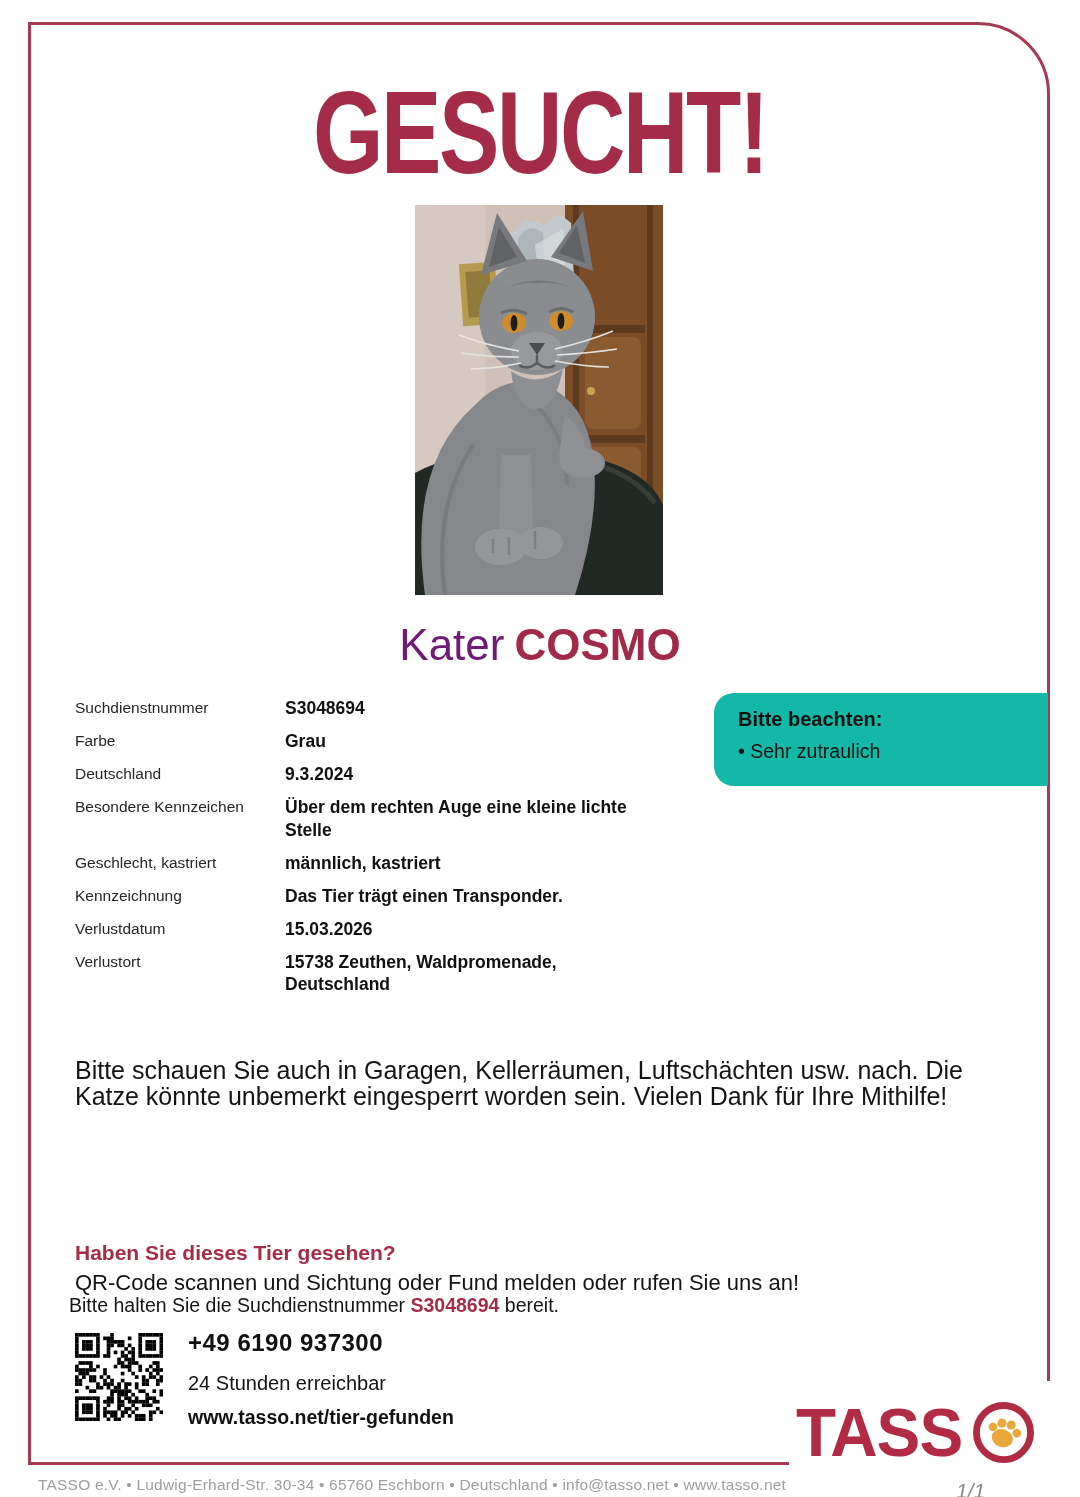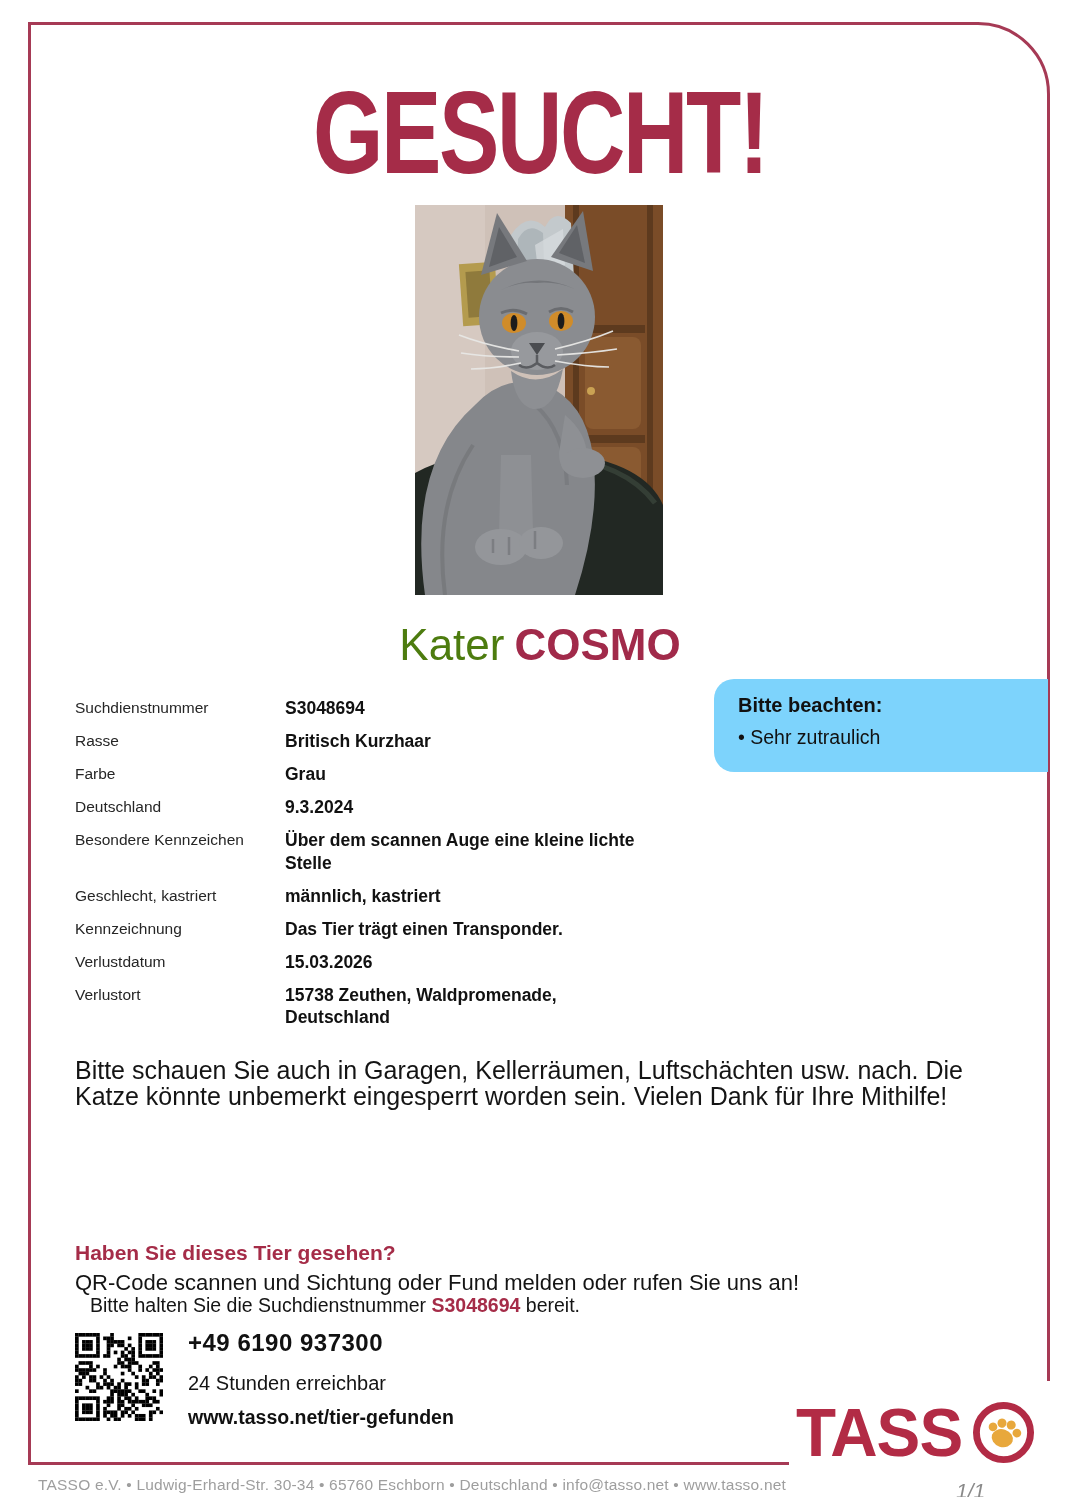--- a/index.html
+++ b/index.html
@@ -30,59 +30,59 @@
     white-space:nowrap;
   }
 
   
   .photo { position:absolute; left:415px; top:205px; width:248px; height:390px; z-index:3; }
   .photo svg { display:block; width:100%; height:100%; }
 
   
   .petname-wrap { position:absolute; left:0; top:620px; width:1080px; text-align:center; z-index:3; }
   .petname { font-size:44px; letter-spacing:0; }
-  .petname .kind { color:#4d7c0f; font-weight:400; }
+  .petname .kind { color:#701a75; font-weight:400; }
   .petname .name { color:#a12a4a; font-weight:700; margin-left:10px; }
 
   
   .details { position:absolute; left:75px; top:697px; width:640px; z-index:3; }
   .drow { display:flex; margin-bottom:10.5px; }
   .dlabel {
     width:210px; flex:0 0 210px; font-size:15.5px; color:#262626;
     line-height:22.5px; font-weight:400;
   }
   .dvalue {
     width:360px; flex:0 0 360px; font-size:17.5px; font-weight:700; color:#111;
     line-height:22.5px;
   }
 
   
   .notice {
-    position:absolute; left:714px; top:679px; width:334px; min-height:93px;
-    background:#7dd3fc; border-radius:20px 0 0 20px; padding:15px 18px 14px 24px;
+    position:absolute; left:714px; top:693px; width:334px; min-height:93px;
+    background:#14b8a6; border-radius:20px 0 0 20px; padding:15px 18px 14px 24px;
     z-index:3;
   }
   .notice-title { font-size:20px; font-weight:700; color:#111; }
   .notice ul { list-style:none; margin-top:8px; }
   .notice li { font-size:19.5px; color:#111; line-height:25px; }
   .notice li::before { content:"\2022\00a0"; }
 
   
   .bodytext {
     position:absolute; left:75px; top:1057px; width:908px; z-index:3;
     font-size:25px; line-height:26px; color:#141414;
   }
 
   
   .contact-head {
     position:absolute; left:75px; top:1241px; z-index:3;
     font-size:21px; font-weight:700; color:#a52c48;
   }
   .contact-line1 { position:absolute; left:75px; top:1270px; z-index:3; font-size:22px; color:#141414; }
-  .contact-line2 { position:absolute; left:90px; top:1294px; z-index:3; font-size:19.5px; color:#141414; }
+  .contact-line2 { position:absolute; left:69px; top:1294px; z-index:3; font-size:19.5px; color:#141414; }
   .contact-line2 .sdn { color:#a52c48; font-weight:700; }
 
   
   .qr { position:absolute; left:75px; top:1333px; width:88px; height:88px; z-index:3; }
   .qr svg { display:block; width:100%; height:100%; }
   .phoneblock { position:absolute; left:188px; top:1329px; z-index:3; }
   .phone { font-size:24px; font-weight:700; color:#111; letter-spacing:0.5px; }
   .avail { font-size:20px; color:#141414; margin-top:15px; }
   .weburl { font-size:19.5px; font-weight:700; color:#111; margin-top:11px; }
 
@@ -196,34 +196,30 @@
       <span class="kind">Kater</span><span class="name">COSMO</span>
     </span>
   </div>
 
   <div class="details">
     <div class="drow">
       <div class="dlabel">Suchdienstnummer</div>
       <div class="dvalue">S3048694</div>
     </div>
     <div class="drow">
-      <div class="dlabel">Rasse</div>
-      <div class="dvalue">Britisch Kurzhaar</div>
-    </div>
-    <div class="drow">
       <div class="dlabel">Farbe</div>
       <div class="dvalue">Grau</div>
     </div>
     <div class="drow">
       <div class="dlabel">Deutschland</div>
       <div class="dvalue">9.3.2024</div>
     </div>
     <div class="drow">
       <div class="dlabel">Besondere Kennzeichen</div>
-      <div class="dvalue">Über dem scannen Auge eine kleine lichte Stelle</div>
+      <div class="dvalue">Über dem rechten Auge eine kleine lichte Stelle</div>
     </div>
     <div class="drow">
       <div class="dlabel">Geschlecht, kastriert</div>
       <div class="dvalue">männlich, kastriert</div>
     </div>
     <div class="drow">
       <div class="dlabel">Kennzeichnung</div>
       <div class="dvalue">Das Tier trägt einen Transponder.</div>
     </div>
     <div class="drow">

